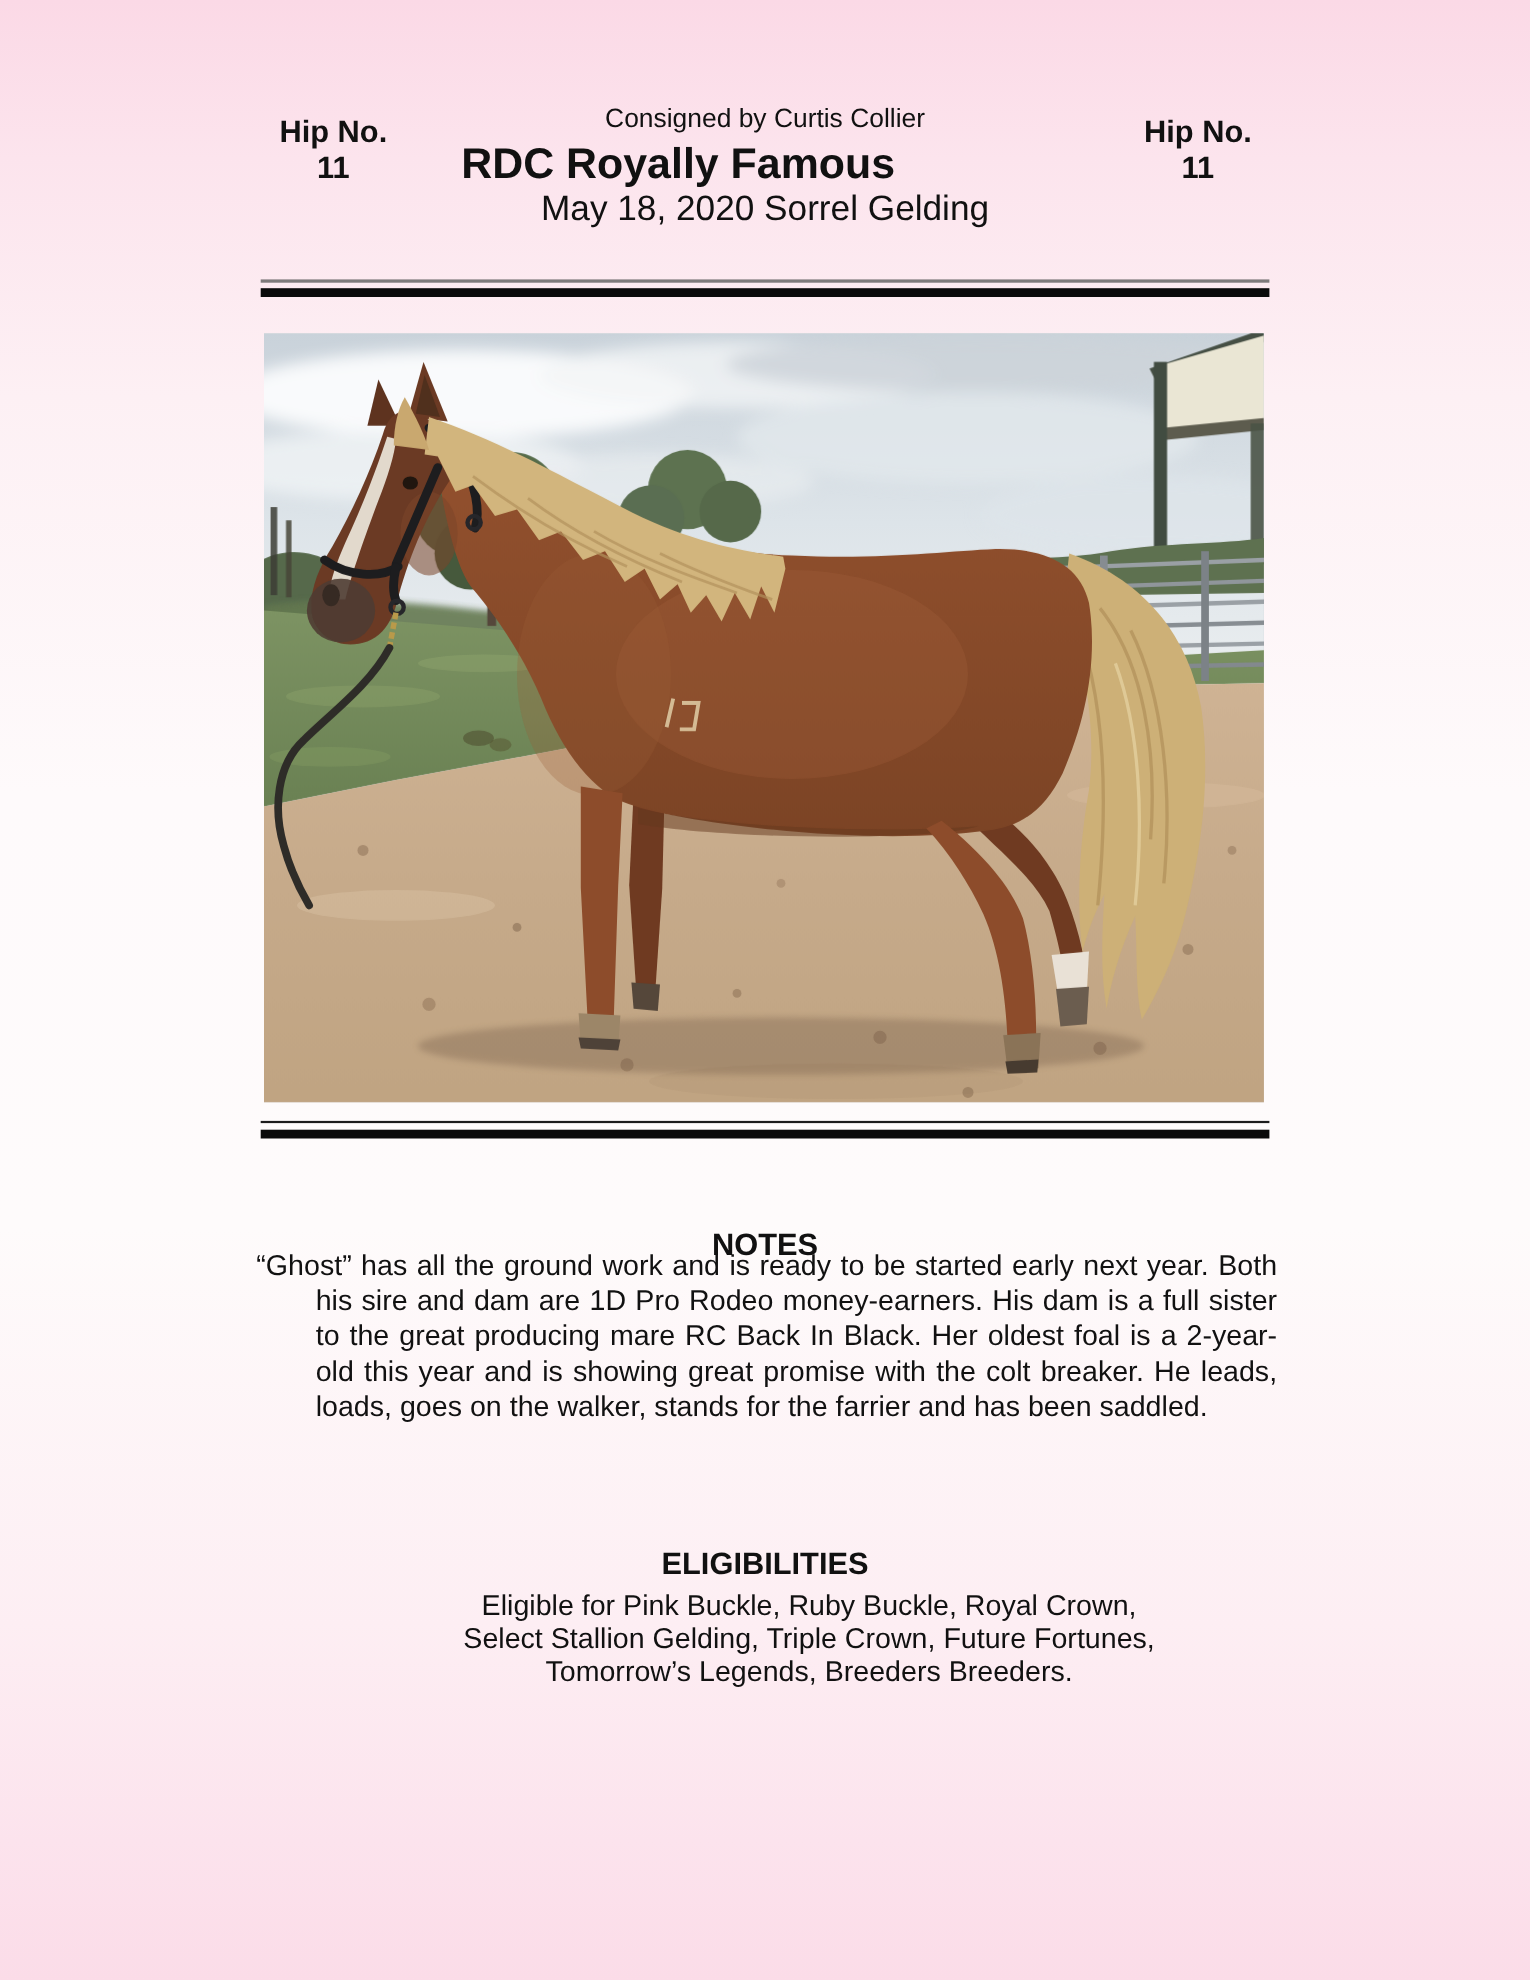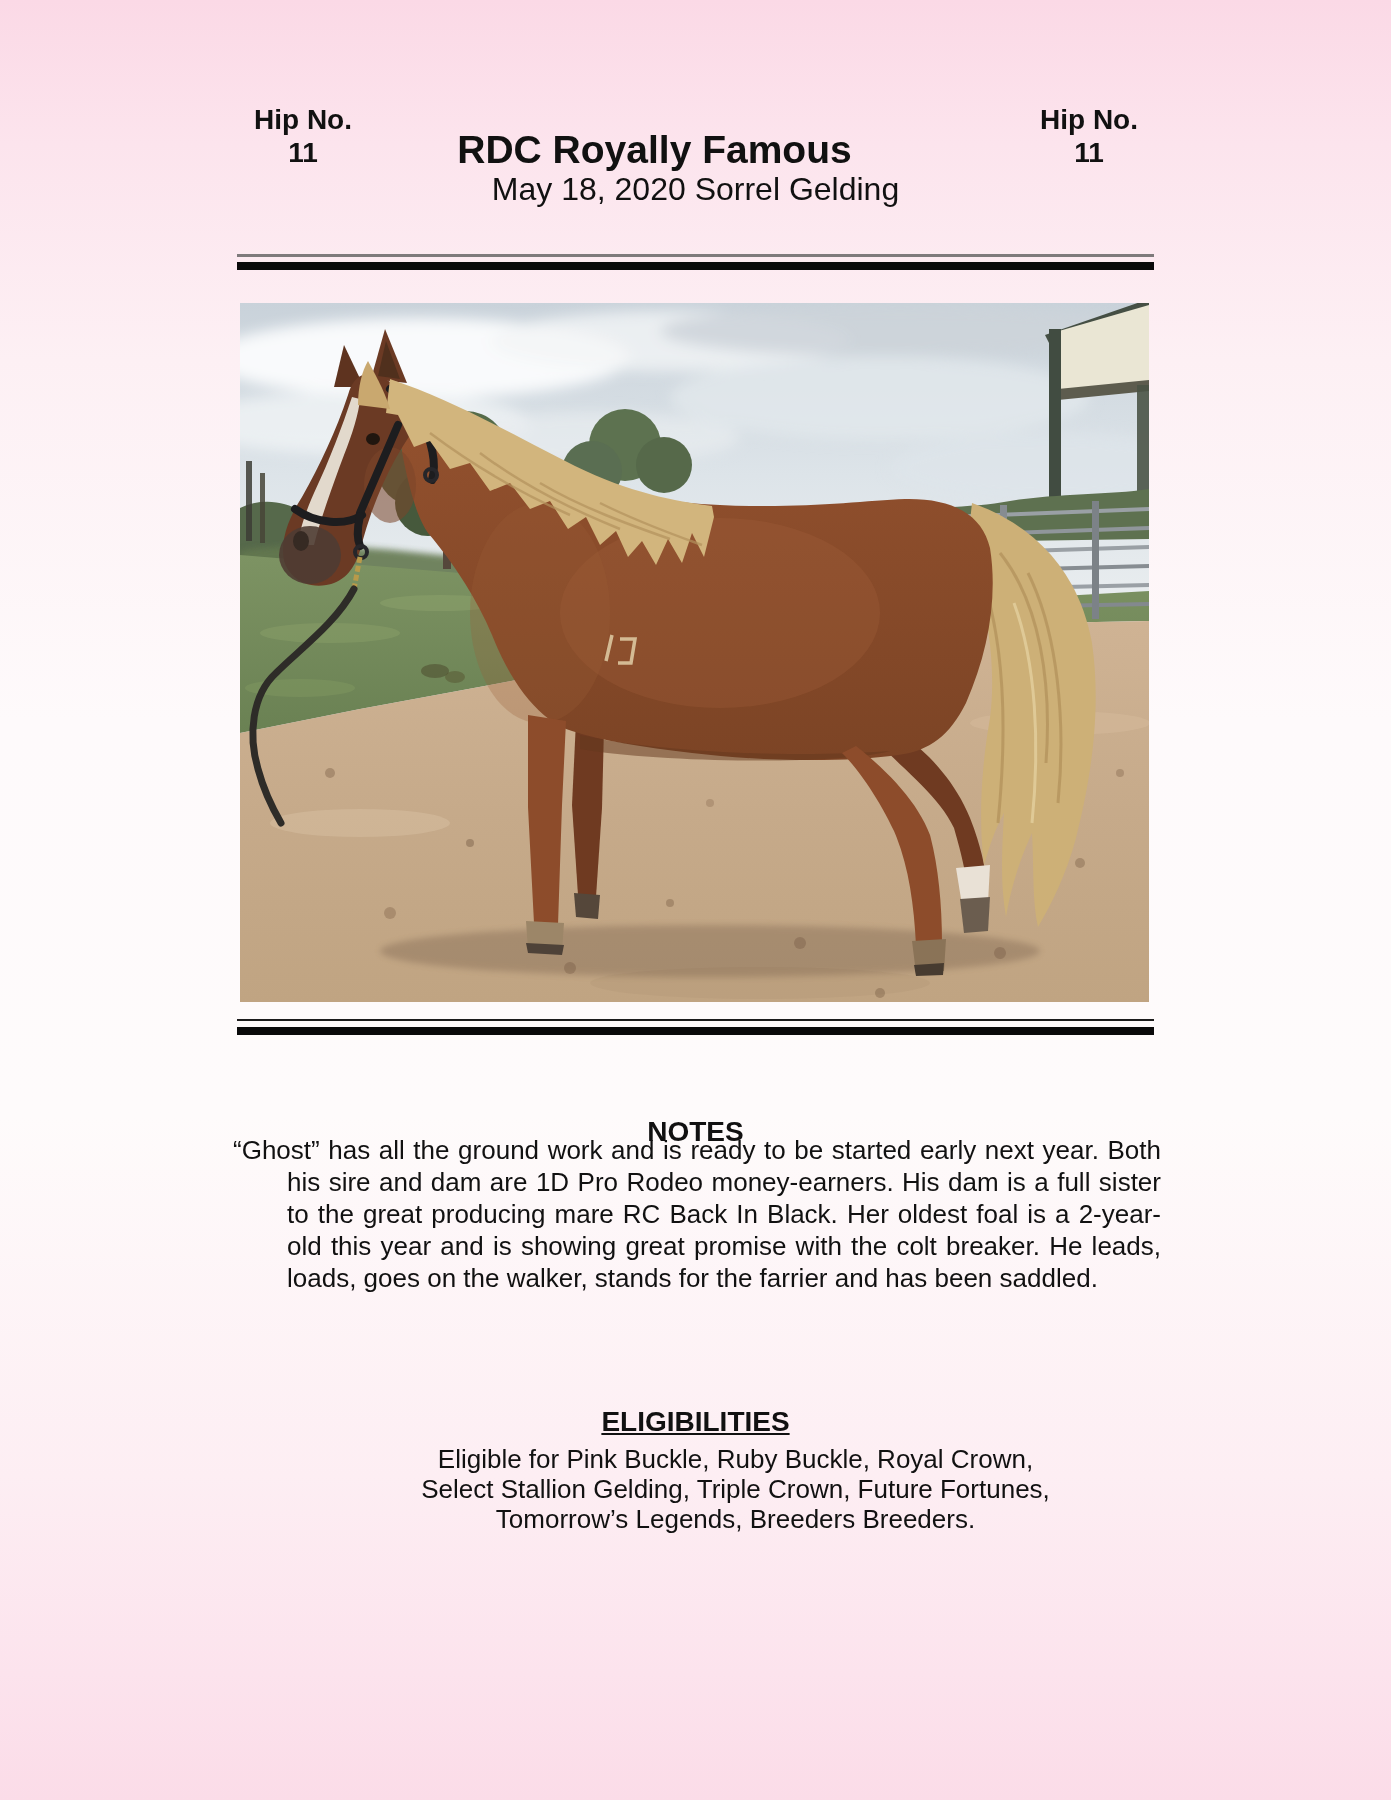--- a/index.html
+++ b/index.html
@@ -11,50 +11,51 @@
   }
   .page{
     position:relative;width:1391px;height:1800px;overflow:hidden;
     background:linear-gradient(180deg,
       #fbd9e6 0%, #fce4ed 8%, #fdf0f4 20%, #fefafb 40%,
       #fefbfb 62%, #fdeef3 82%, #fce3ed 93%, #fbdce8 100%);
   }
   .abs{position:absolute;}
   .hip-block{width:132px;text-align:center;font-weight:bold;font-size:28px;line-height:33px;}
   .consigned{left:0;top:94px;width:1391px;text-align:center;font-size:24px;line-height:28px;}
-  .horse-name{left:0;top:128px;width:1233px;text-align:center;font-size:39px;font-weight:bold;line-height:44px;padding-left:38px;}
+  .horse-name{left:0;top:128px;width:1233px;text-align:center;font-size:39px;font-weight:bold;line-height:44px;}
   .foal-line{left:0;top:175px;width:1391px;text-align:center;font-size:32px;line-height:28px;}
   .rule-thin-top{left:237px;top:254px;width:917px;height:3px;background:#7e7a7b;}
   .rule-thick-top{left:237px;top:262px;width:917px;height:8px;background:#0a0a0a;}
   .photo-frame{left:240px;top:303px;width:909px;height:699px;background:#cfd6db;overflow:hidden;}
   .rule-thin-bottom{left:237px;top:1019px;width:917px;height:2px;background:#1c1c1c;}
   .rule-thick-bottom{left:237px;top:1027px;width:917px;height:8px;background:#0a0a0a;}
   .section-heading{width:1391px;left:0;text-align:center;font-size:28px;font-weight:bold;line-height:30px;}
   .notes-heading{top:1099px;margin-top:18px;}
   .notes-body{
     left:233px;top:1134px;width:928px;
     font-size:26px;line-height:32px;text-align:justify;
     padding-left:54px;text-indent:-54px;box-sizing:border-box;
   }
-  .elig-heading{top:1407px;text-decoration:underline;}
+  .elig-heading{top:1407px;}
   .elig-lines{left:0;top:1444px;width:1391px;text-align:center;font-size:26px;line-height:30px;padding-left:40px;}
 </style>
 </head>
 <body>
 
 <div class="page">
 
   <div class="abs hip-block" style="left:237px;top:103px;">
     <div>Hip No.</div>
     <div>11</div>
   </div>
   <div class="abs hip-block" style="left:1023px;top:103px;">
     <div>Hip No.</div>
     <div>11</div>
   </div>
+  <div class="abs consigned">Consigned by Curtis Collier</div>
   <div class="abs horse-name">RDC Royally Famous</div>
   <div class="abs foal-line">May 18, 2020 Sorrel Gelding</div>
 
   <div class="abs rule-thin-top"></div>
   <div class="abs rule-thick-top"></div>
 
   <div class="abs photo-frame">
     <svg width="909" height="699" viewBox="0 0 909 699" xmlns="http://www.w3.org/2000/svg">
       <defs>
         <linearGradient id="skyg" x1="0" y1="0" x2="0" y2="1">

